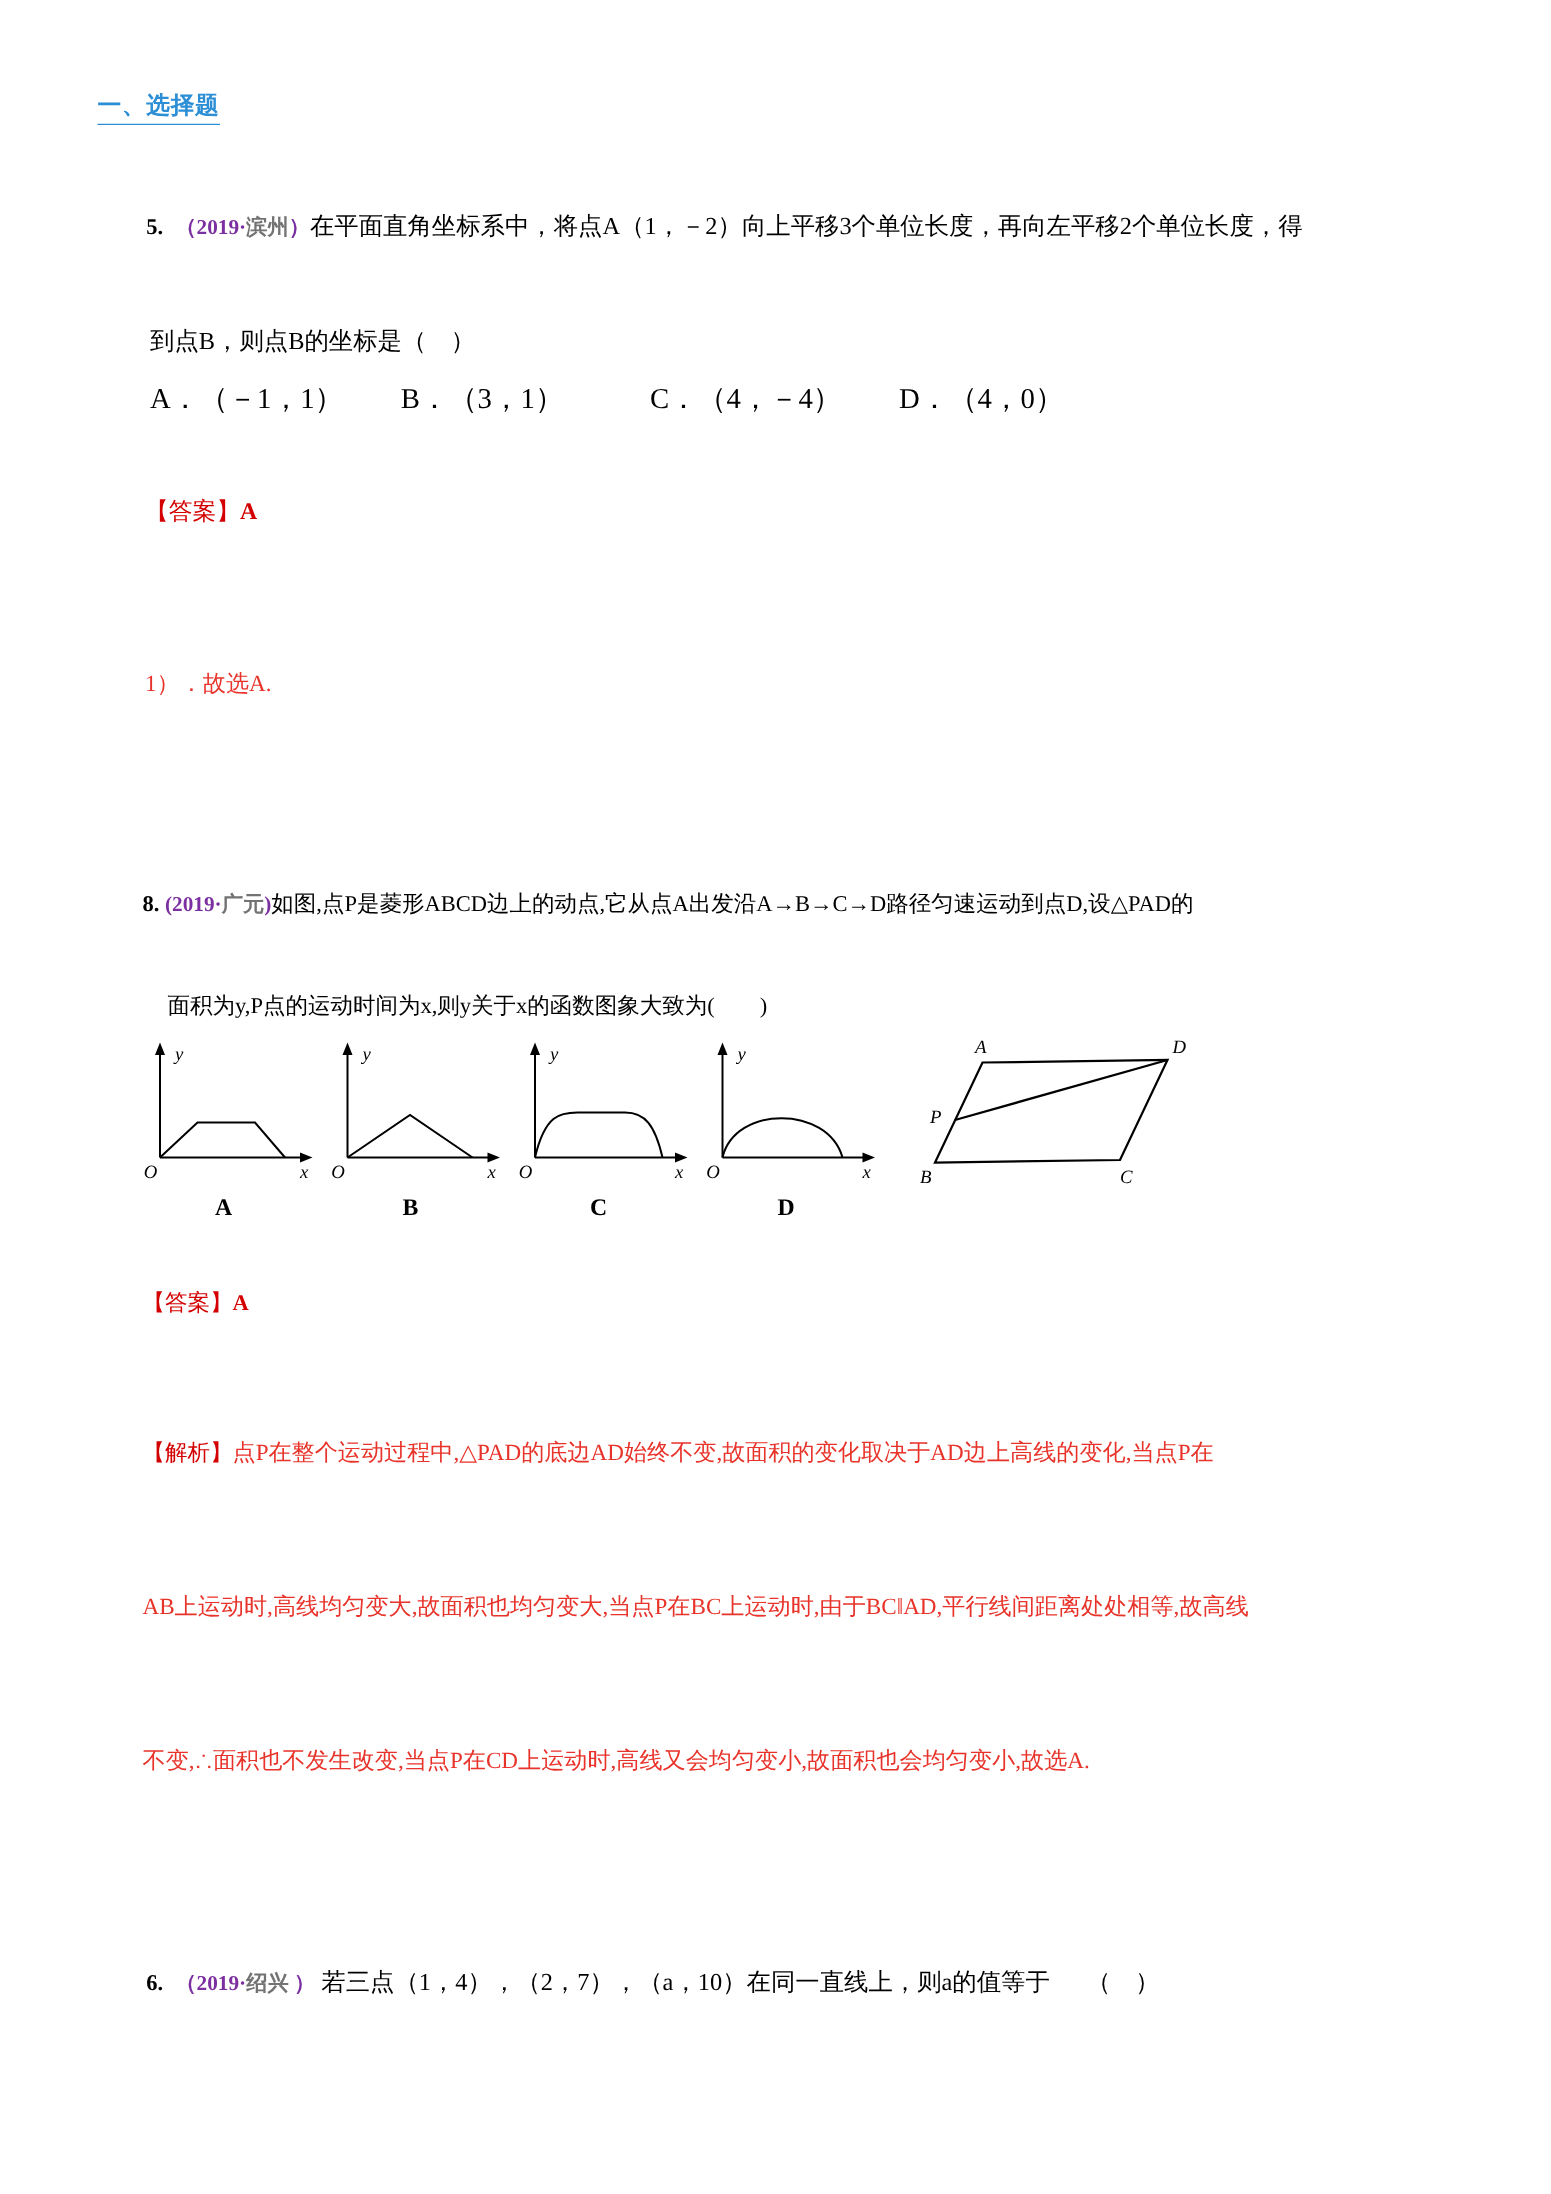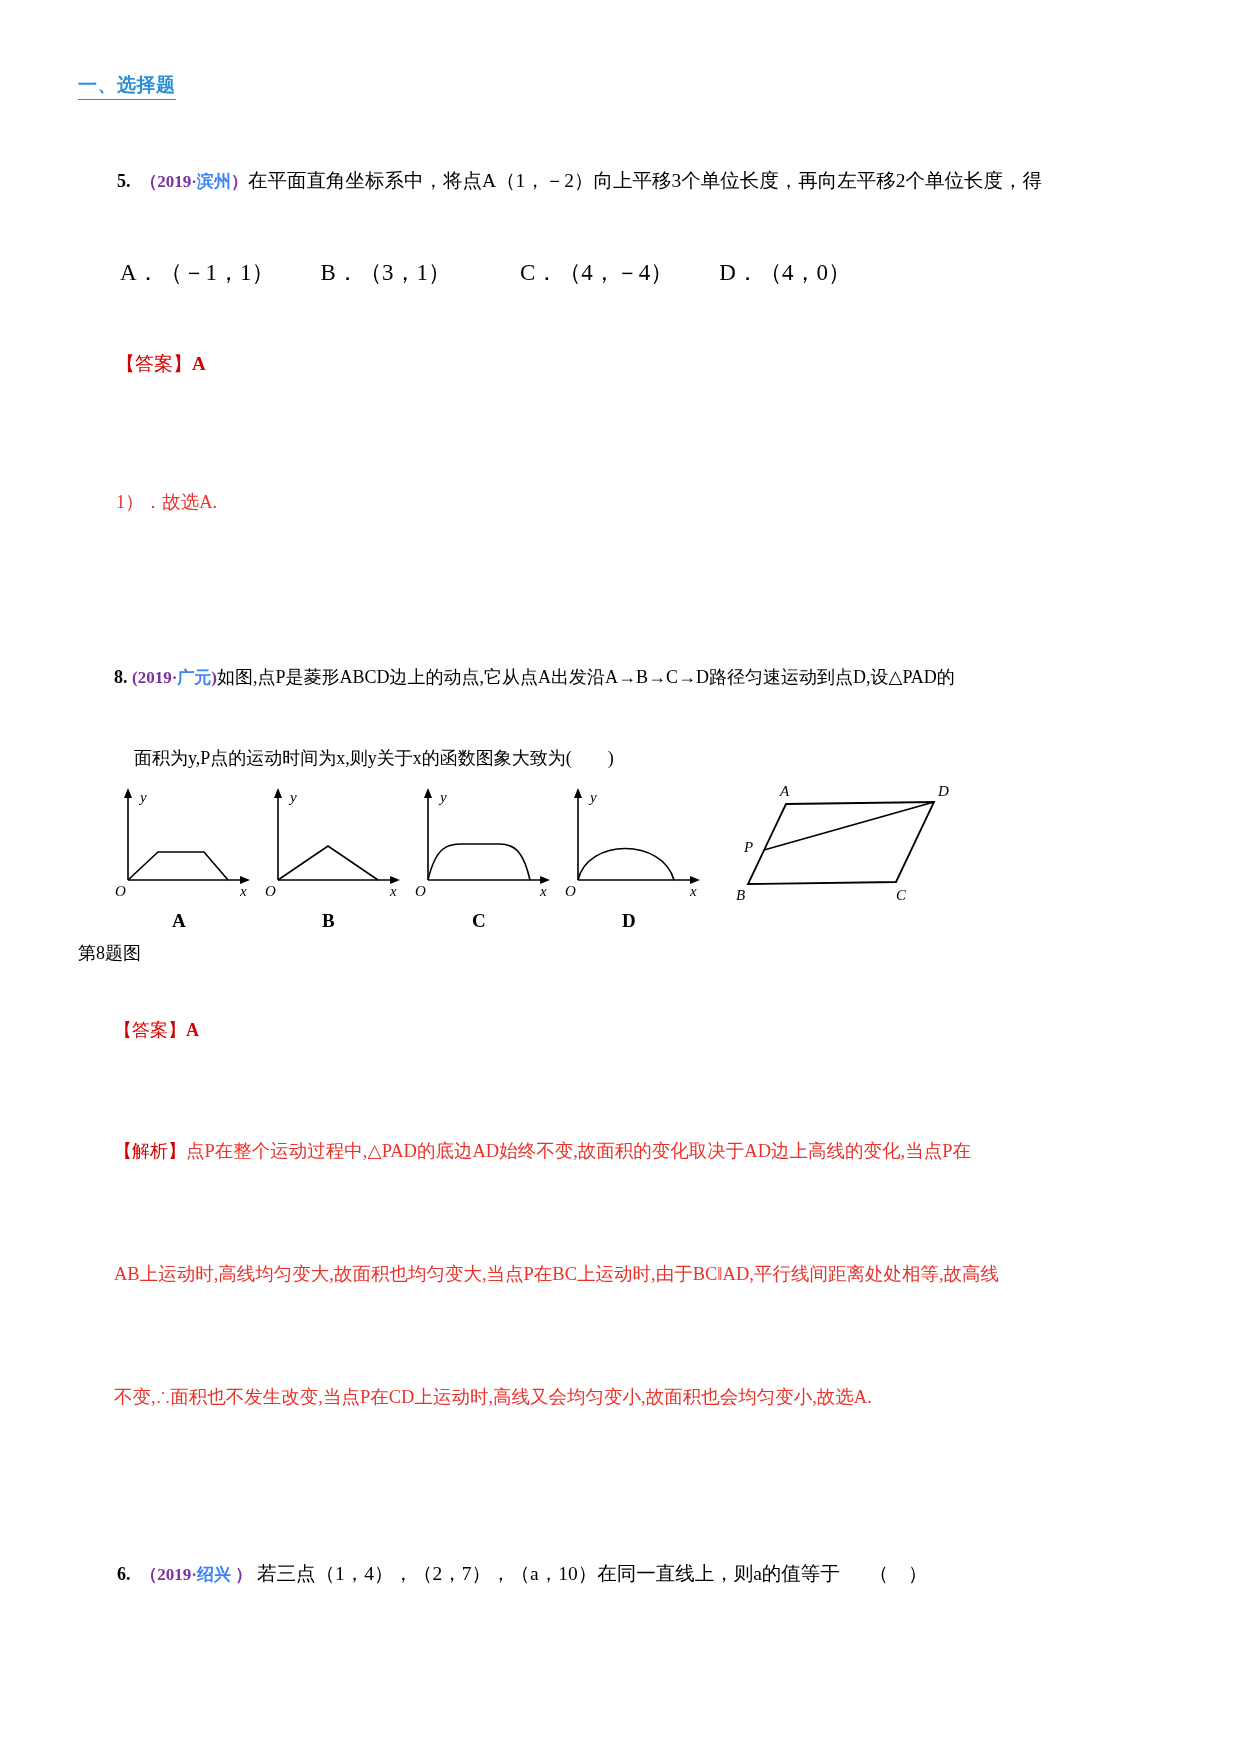--- a/index.html
+++ b/index.html
@@ -46,21 +46,21 @@
   }
   .qnum {
     font-weight: bold;
     font-size: 18px;
   }
   .src {
     color: #7b2fa0;
     font-weight: bold;
     font-size: 17px;
   }
-  .src .city { color: #3b82f6; }
+  .src .city { color: #737373; }
   .indent1 { padding-left: 42px; }
   .indent2 { padding-left: 56px; }
   .opts {
     font-size: 23px;
     line-height: 44px;
     padding-left: 42px;
     white-space: pre;
   }
   .ans-line {
     font-size: 19px;
@@ -113,20 +113,21 @@
   <div class="content">
 
     
     <div class="section-head">一、选择题</div>
 
     
     <div>
       <div class="qline">
         <span class="qnum">5.</span><span>&nbsp;&nbsp;</span><span class="src"><span>（2019·</span><span class="city">滨州</span><span>）</span></span><span>在平面直角坐标系中，将点A（1，－2）向上平移3个单位长度，再向左平移2个单位长度，得</span>
       </div>
+      <div class="qline indent1">到点B，则点B的坐标是（    ）</div>
       <div class="opts">A．（－1，1）        B．（3，1）            C．（4，－4）        D．（4，0）</div>
       <div class="ans-line">
         <span class="ans-tag">【答案】</span><span class="ans-letter">A</span>
       </div>
       <div class="ans-line">
         <span class="sol-body">1）．故选A.</span>
       </div>
     </div>
 
     <div class="spacer-lg"></div>
@@ -206,21 +207,20 @@
         </svg>
       </div>
 
       <div class="glabels">
         <span class="glabel" style="left:76px;">A</span>
         <span class="glabel" style="left:226px;">B</span>
         <span class="glabel" style="left:376px;">C</span>
         <span class="glabel" style="left:526px;">D</span>
       </div>
 
-      <div class="cap">第8题图</div>
 
       <div class="ans-line tight">
         <span class="ans-tag">【答案】</span><span class="ans-letter">A</span>
       </div>
       <div class="ans-line tight">
         <span class="ans-tag">【解析】</span><span class="sol-body">点P在整个运动过程中,△PAD的底边AD始终不变,故面积的变化取决于AD边上高线的变化,当点P在</span>
       </div>
       <div class="ans-line tight">
         <span class="sol-body">AB上运动时,高线均匀变大,故面积也均匀变大,当点P在BC上运动时,由于BC‖AD,平行线间距离处处相等,故高线</span>
       </div>

